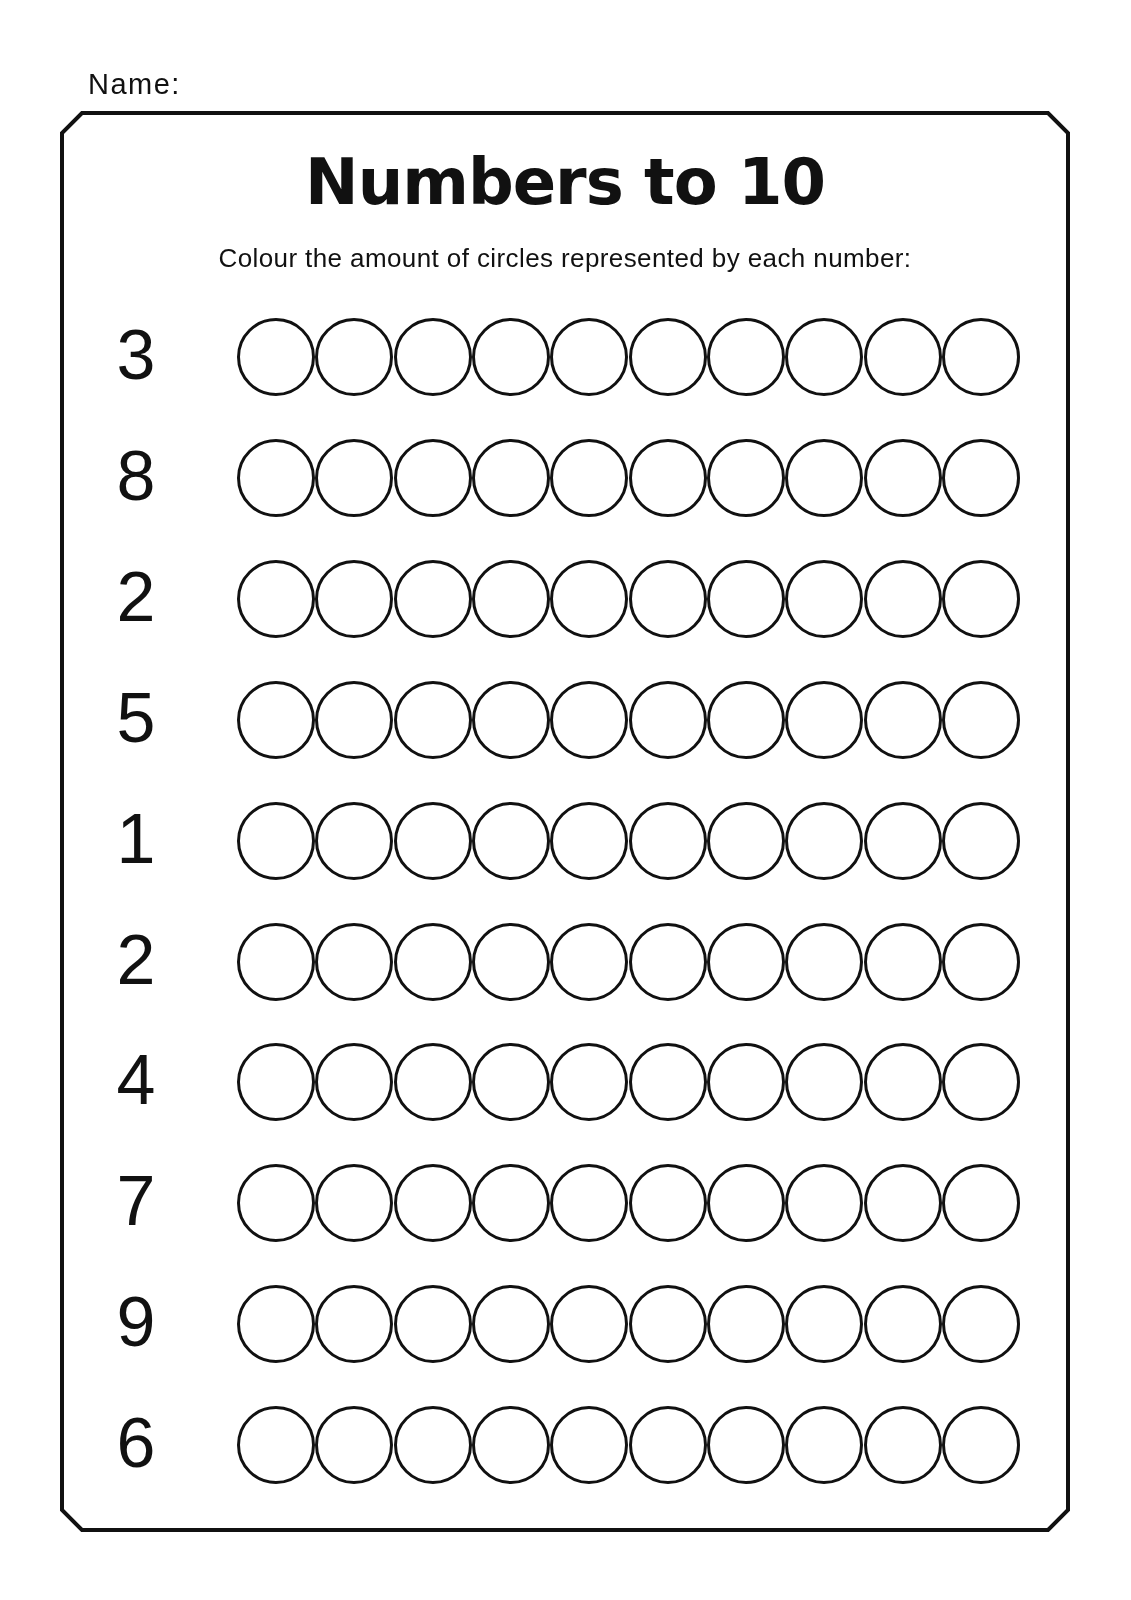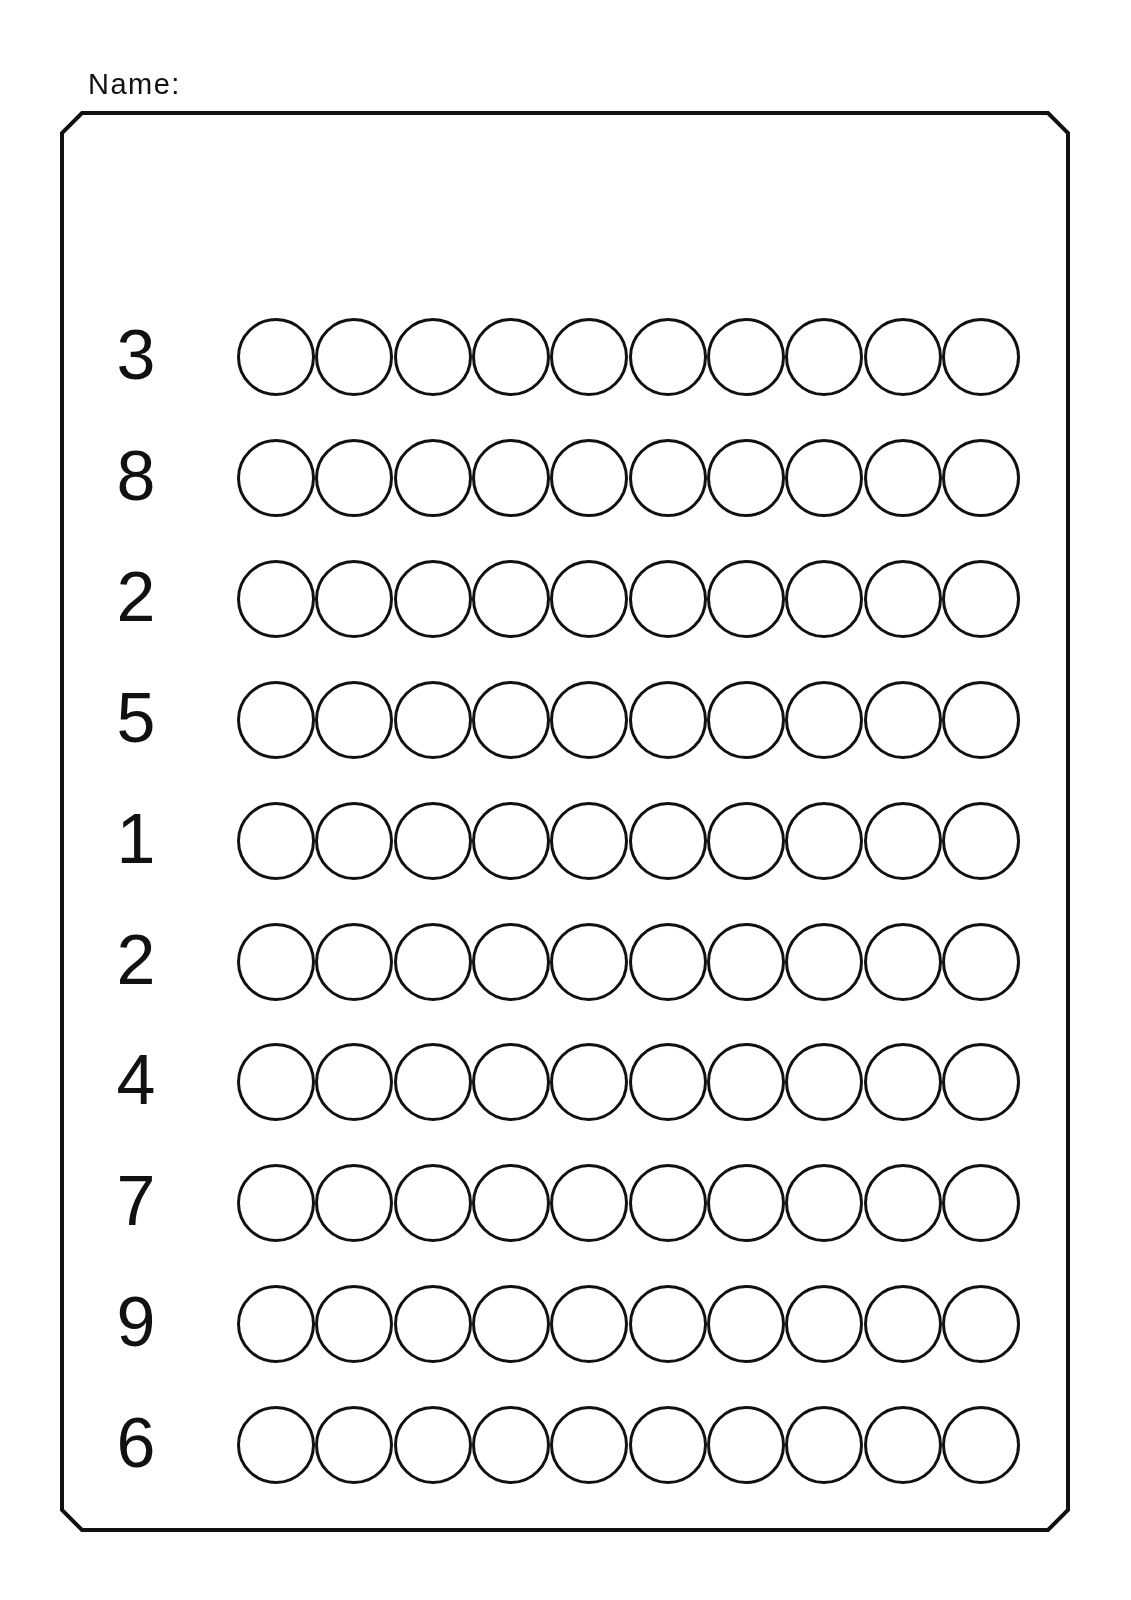--- a/index.html
+++ b/index.html
@@ -107,21 +107,23 @@
 <body style="--ink: #111111; background: rgb(255, 255, 255);">
 
 <div class="page">
 
   <div class="name-label">Name:</div>
 
   <svg class="frame" viewBox="0 0 1131 1600" aria-hidden="true">
     <polygon points="82,113 1048,113 1068,133 1068,1510 1048,1530 82,1530 62,1510 62,133"></polygon>
   </svg>
 
-
+  <h1 class="title">Numbers to 10</h1>
+
+  <p class="instruction">Colour the amount of circles represented by each number:</p>
 
   <div id="rows">
   <div class="row" style="top: 296.5px;">
     <span class="num">3</span>
     <div class="circles">
           <div class="circle"></div>
           <div class="circle"></div>
           <div class="circle"></div>
           <div class="circle"></div>
           <div class="circle"></div>

